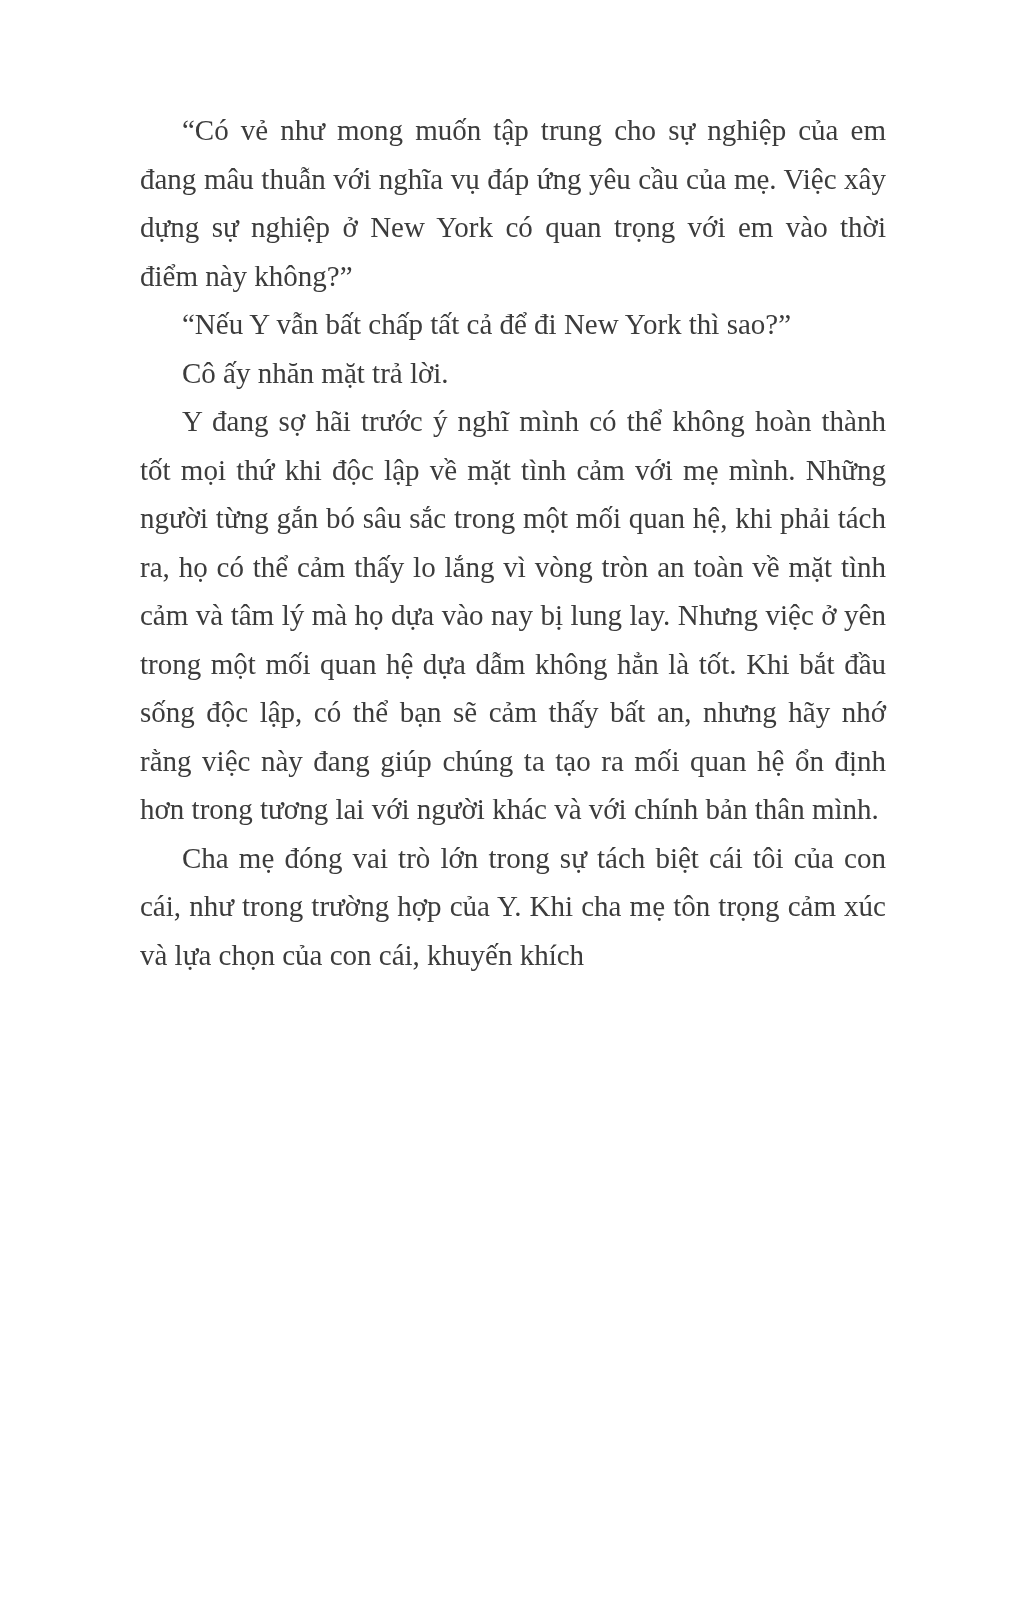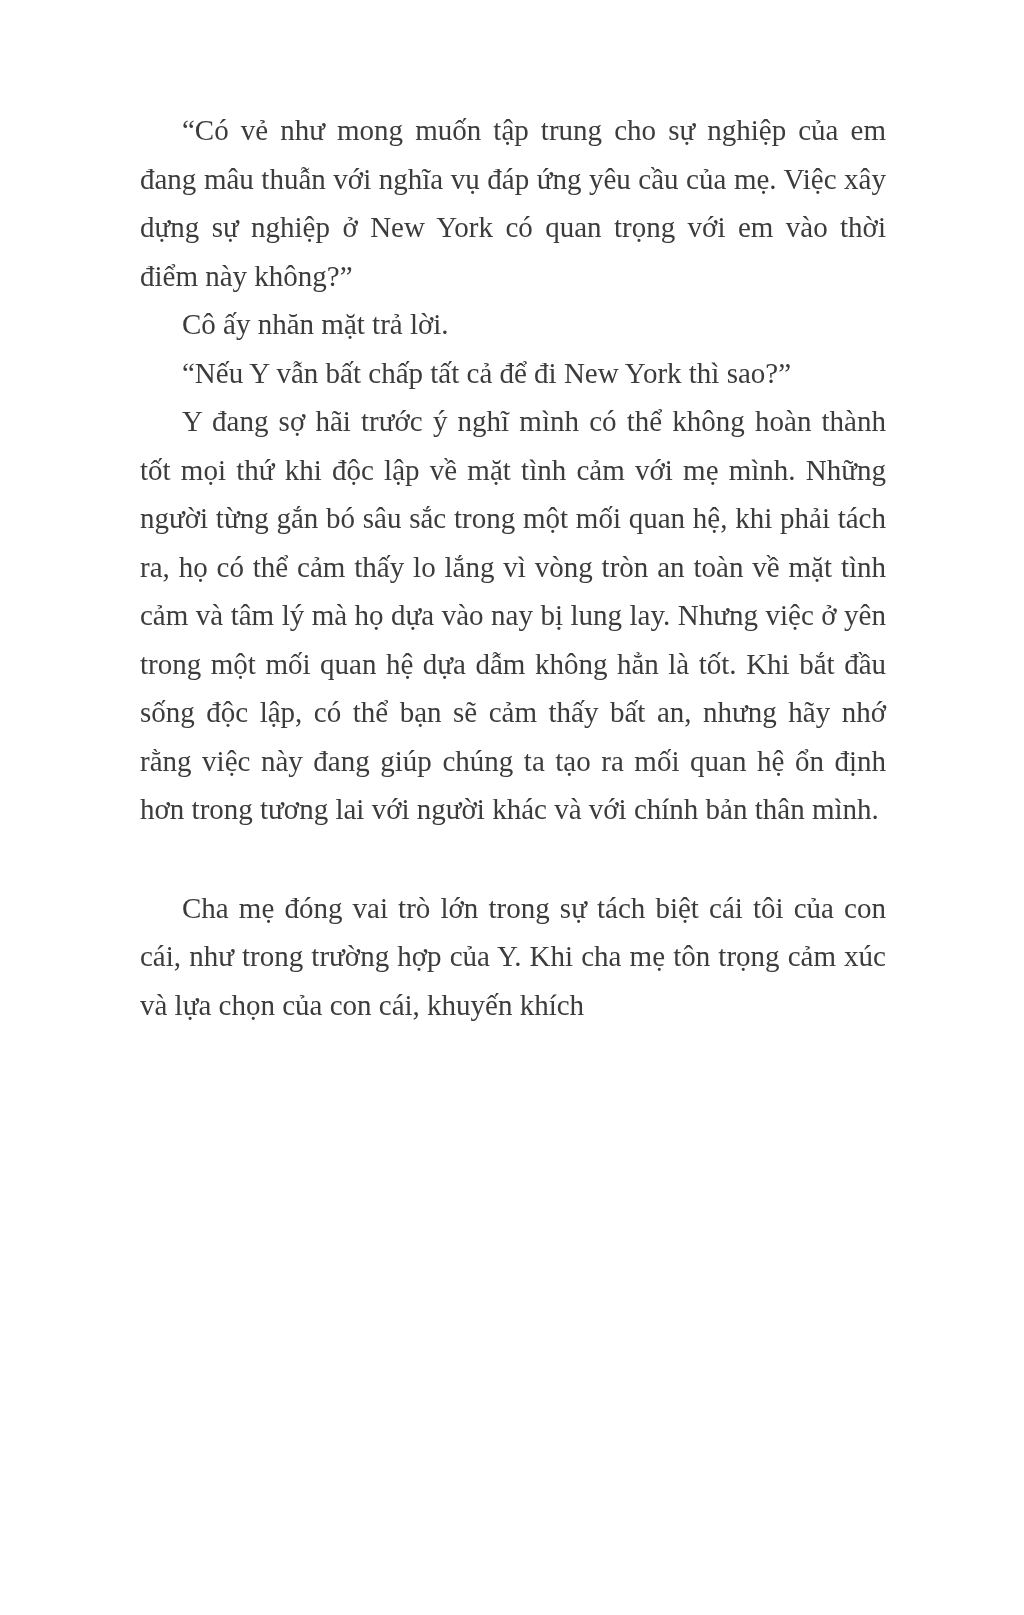--- a/index.html
+++ b/index.html
@@ -26,36 +26,35 @@
     line-height: 48.5px;
     text-align: justify;
     text-justify: inter-word;
   }
   .text-block p {
     margin: 0;
     padding: 0;
     text-indent: 42px;
   }
   .text-block p.section-start {
-    margin-top: 50px;
   }
   .page-number {
     position: absolute;
     right: 158px;
     top: 1452px;
     font-size: 26px;
     font-style: italic;
     color: #4a4a4a;
   }
 </style>
 </head>
 <body>
 
 <div class="book-page">
   <div class="text-block">
     <p>“Có vẻ như mong muốn tập trung cho sự nghiệp của em đang mâu thuẫn với nghĩa vụ đáp ứng yêu cầu của mẹ. Việc xây dựng sự nghiệp ở New York có quan trọng với em vào thời điểm này không?”</p>
+    <p>“Nếu Y vẫn bất chấp tất cả để đi New York thì sao?”</p>
     <p>Cô ấy nhăn mặt trả lời.</p>
-    <p>“Nếu Y vẫn bất chấp tất cả để đi New York thì sao?”</p>
     <p>Y đang sợ hãi trước ý nghĩ mình có thể không hoàn thành tốt mọi thứ khi độc lập về mặt tình cảm với mẹ mình. Những người từng gắn bó sâu sắc trong một mối quan hệ, khi phải tách ra, họ có thể cảm thấy lo lắng vì vòng tròn an toàn về mặt tình cảm và tâm lý mà họ dựa vào nay bị lung lay. Nhưng việc ở yên trong một mối quan hệ dựa dẫm không hẳn là tốt. Khi bắt đầu sống độc lập, có thể bạn sẽ cảm thấy bất an, nhưng hãy nhớ rằng việc này đang giúp chúng ta tạo ra mối quan hệ ổn định hơn trong tương lai với người khác và với chính bản thân mình.</p>
     <p class="section-start">Cha mẹ đóng vai trò lớn trong sự tách biệt cái tôi của con cái, như trong trường hợp của Y. Khi cha mẹ tôn trọng cảm xúc và lựa chọn của con cái, khuyến khích</p>
   </div>
   <div class="page-number">43</div>
 </div>
 
 </body></html>

